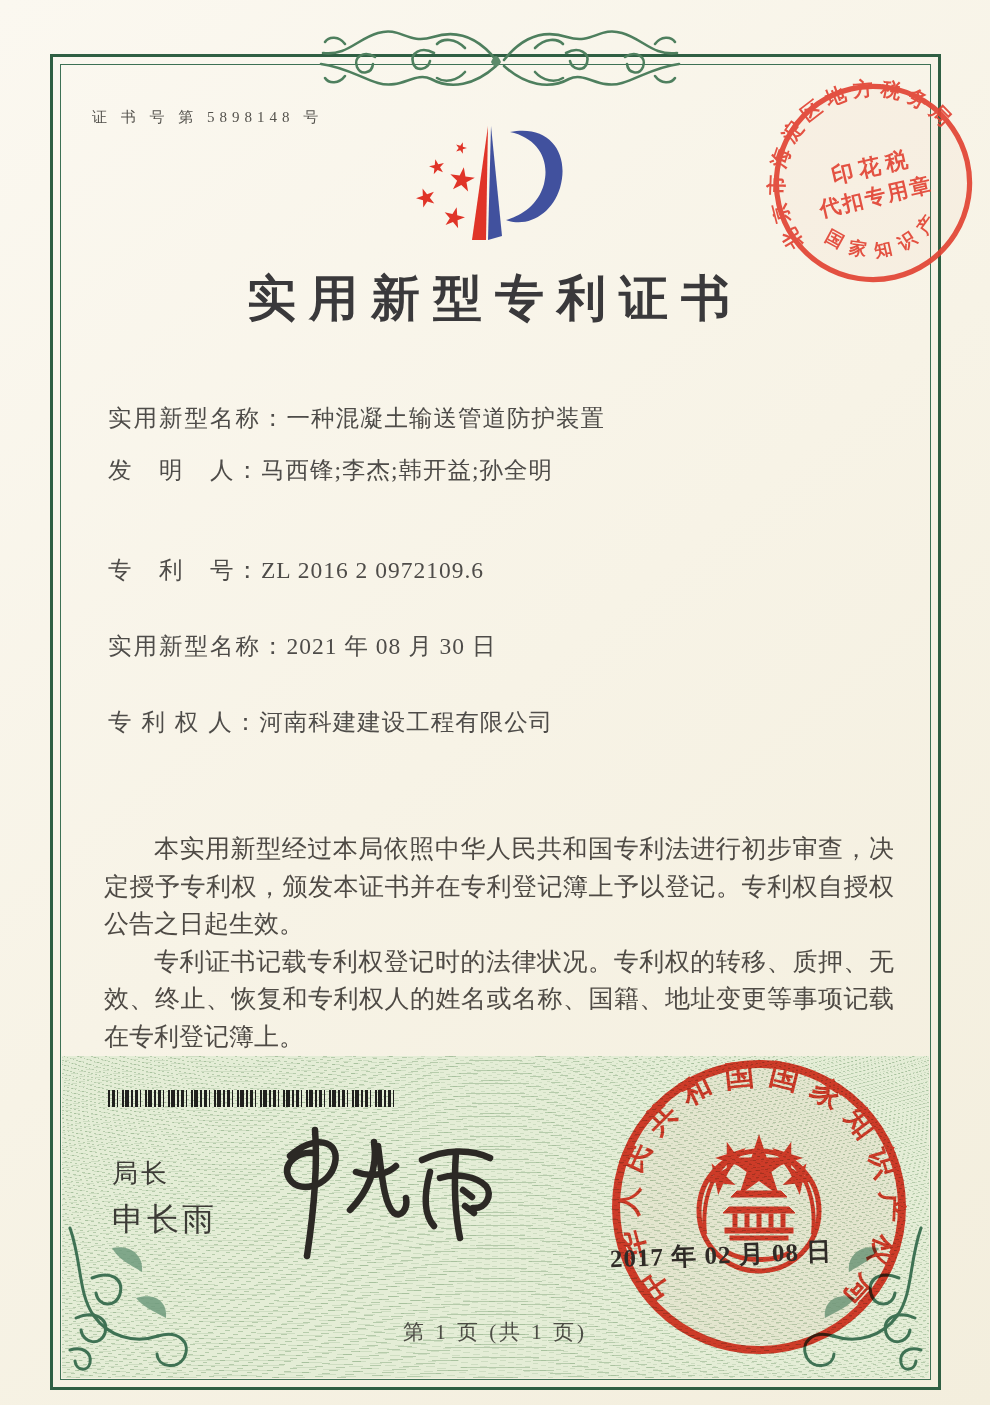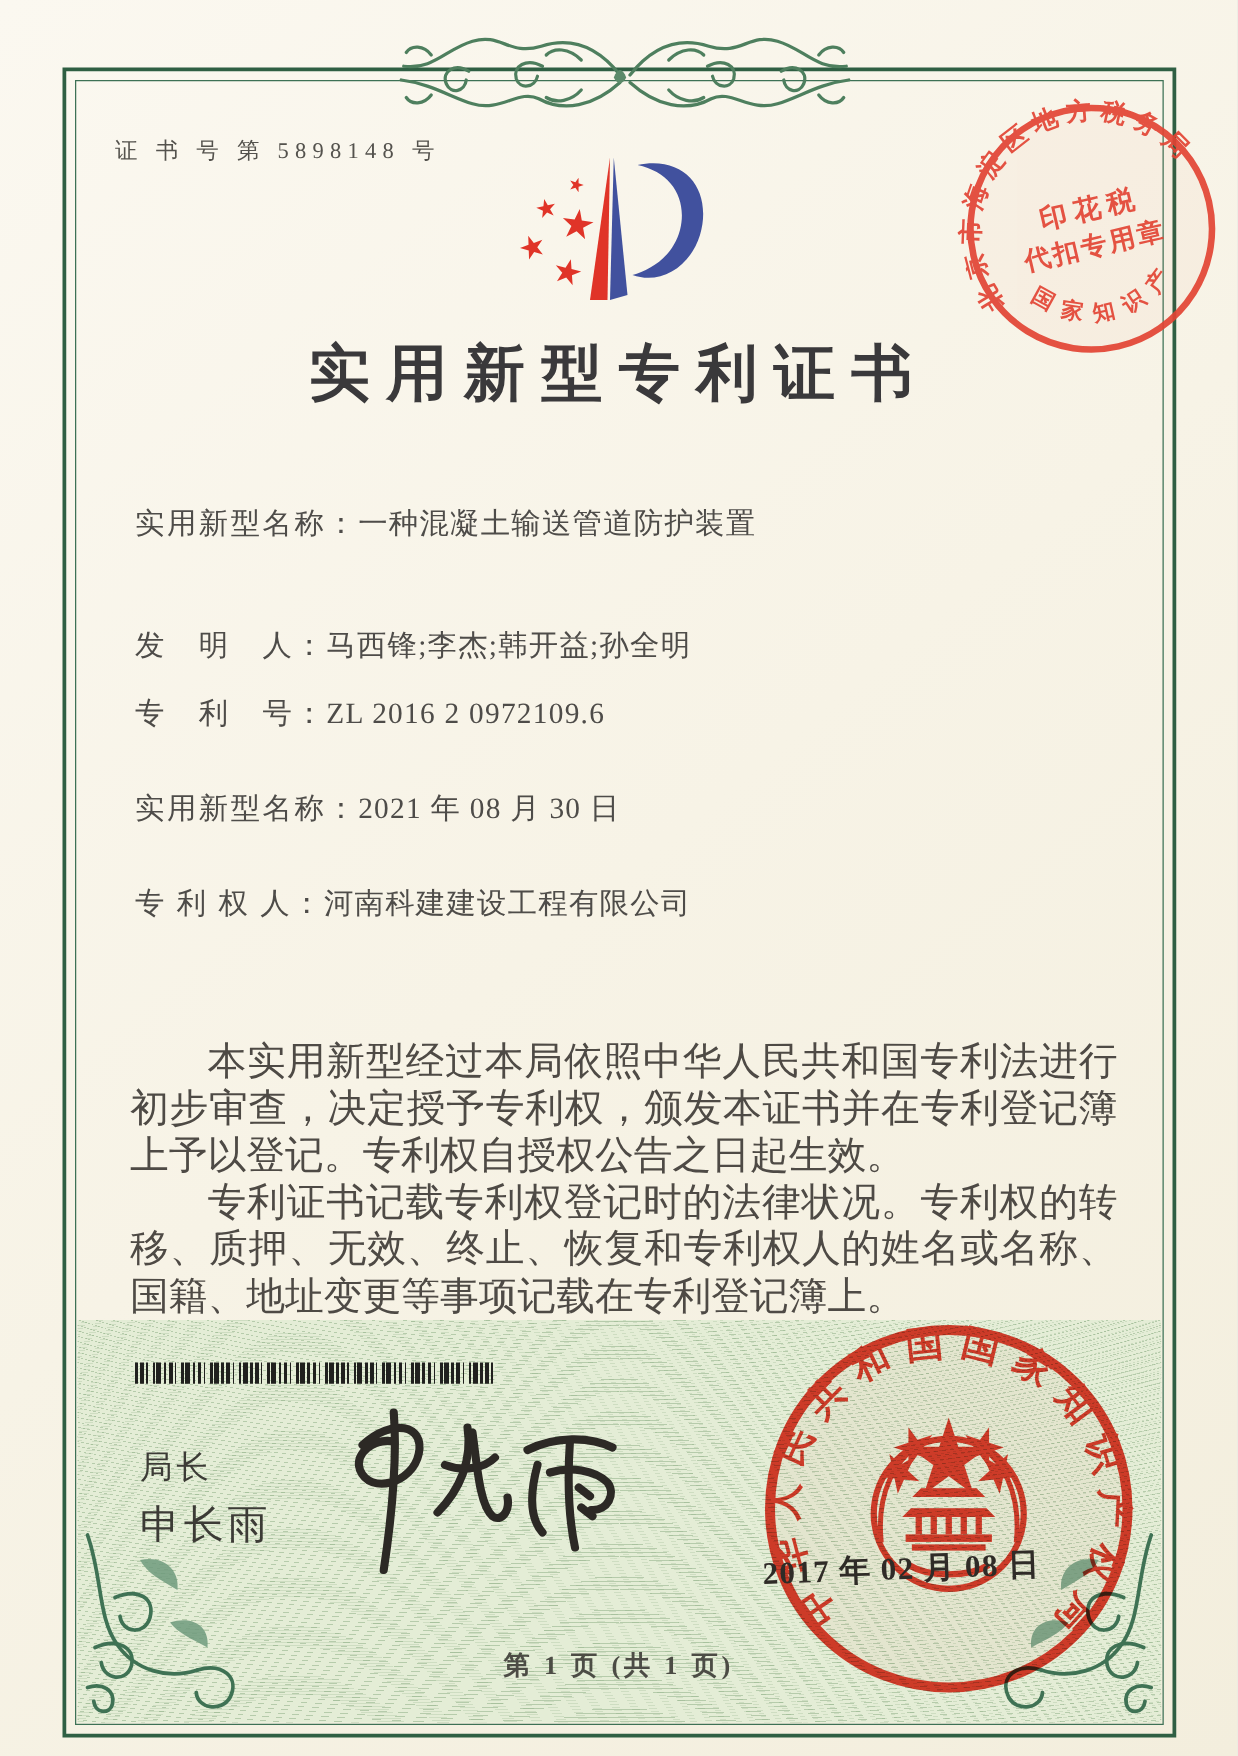--- a/index.html
+++ b/index.html
@@ -13,46 +13,46 @@
   .frame-outer{left:50px;top:54px;width:885px;height:1330px;border:3px solid #2f5f43;}
   .frame-inner{left:60px;top:64px;width:869px;height:1314px;border:1px solid #3d7155;}
   
   .green-panel{
     left:62px;top:1056px;width:867px;height:322px;
     background-color:#e4edd6;
     background-image:
       repeating-radial-gradient(900px 330px at 50% -55%, rgba(106,148,100,0.38) 0 1px, rgba(0,0,0,0) 1px 9px),
       repeating-radial-gradient(1200px 420px at 20% -85%, rgba(106,148,100,0.18) 0 1px, rgba(0,0,0,0) 1px 7px);
   }
-  .cert-no{left:92px;top:108px;font-size:18px;letter-spacing:5px;color:#54524d;}
+  .cert-no{left:92px;top:108px;font-size:15px;letter-spacing:5px;color:#54524d;}
   .logo-box{left:398px;top:122px;width:215px;height:142px;}
   .stamp-box{left:768px;top:78px;width:210px;height:210px;transform:rotate(-13deg);opacity:.92;}
   .cert-title{left:0;right:0;top:266px;text-align:center;font-size:49px;font-weight:700;
     letter-spacing:13px;color:#3a393b;}
   .field-row{left:108px;font-size:23.5px;color:#4e4c49;white-space:nowrap;}
   .field-label{letter-spacing:2px;}
   .field-value{letter-spacing:1px;}
-  .row0{top:402px}.row1{top:500px}.row2{top:554px}.row3{top:630px}.row4{top:706px}.row5{top:782px}
-  .paras{left:104px;top:830px;width:790px;font-size:31px;line-height:37.5px;color:#4e4a45;
+  .row0{top:402px}.row1{top:454px}.row2{top:554px}.row3{top:630px}.row4{top:706px}.row5{top:782px}
+  .paras{left:104px;top:830px;width:790px;font-size:25px;line-height:37.5px;color:#4e4a45;
     text-align:justify;}
   .paras p{margin:0;text-indent:2em;}
   .barcode{left:108px;top:1090px;width:287px;height:17px;
     background:repeating-linear-gradient(90deg,
       #20201e 0 2px,transparent 2px 4px,#20201e 4px 7px,transparent 7px 9px,
       #20201e 9px 10px,transparent 10px 14px,#20201e 14px 16px,transparent 16px 17px,
       #20201e 17px 21px,transparent 21px 23px);}
   .director-title{left:112px;top:1156px;font-size:26px;letter-spacing:3px;color:#3c3b36;
     font-family:"Liberation Sans","DejaVu Sans",sans-serif;}
   .director-name{left:112px;top:1198px;font-size:32px;letter-spacing:3px;color:#3c3b36;
     font-family:"Liberation Sans","DejaVu Sans",sans-serif;}
   .signature-box{left:262px;top:1116px;width:255px;height:145px;}
   .seal-box{left:608px;top:1056px;width:302px;height:302px;mix-blend-mode:multiply;}
   .seal-date{left:610px;top:1238px;width:240px;font-size:25px;font-weight:700;color:#2f2b27;
     letter-spacing:1px;transform:rotate(-2deg);}
-  .page-footer{left:0;right:0;top:1318px;text-align:center;font-size:21px;color:#4c4c45;letter-spacing:3px;font-weight:bold;}
+  .page-footer{left:0;right:0;top:1318px;text-align:center;font-size:21px;color:#4c4c45;letter-spacing:3px;}
   .corner-bl{left:54px;top:1220px;width:165px;height:165px;}
   .corner-br{left:772px;top:1220px;width:165px;height:165px;transform:scaleX(-1);}
   .top-ornament{left:305px;top:6px;width:390px;height:102px;}
   .hidden-defs{position:absolute;width:0;height:0;overflow:hidden;}
 </style>
 </head>
 <body>
 
 <div class="page">
 

